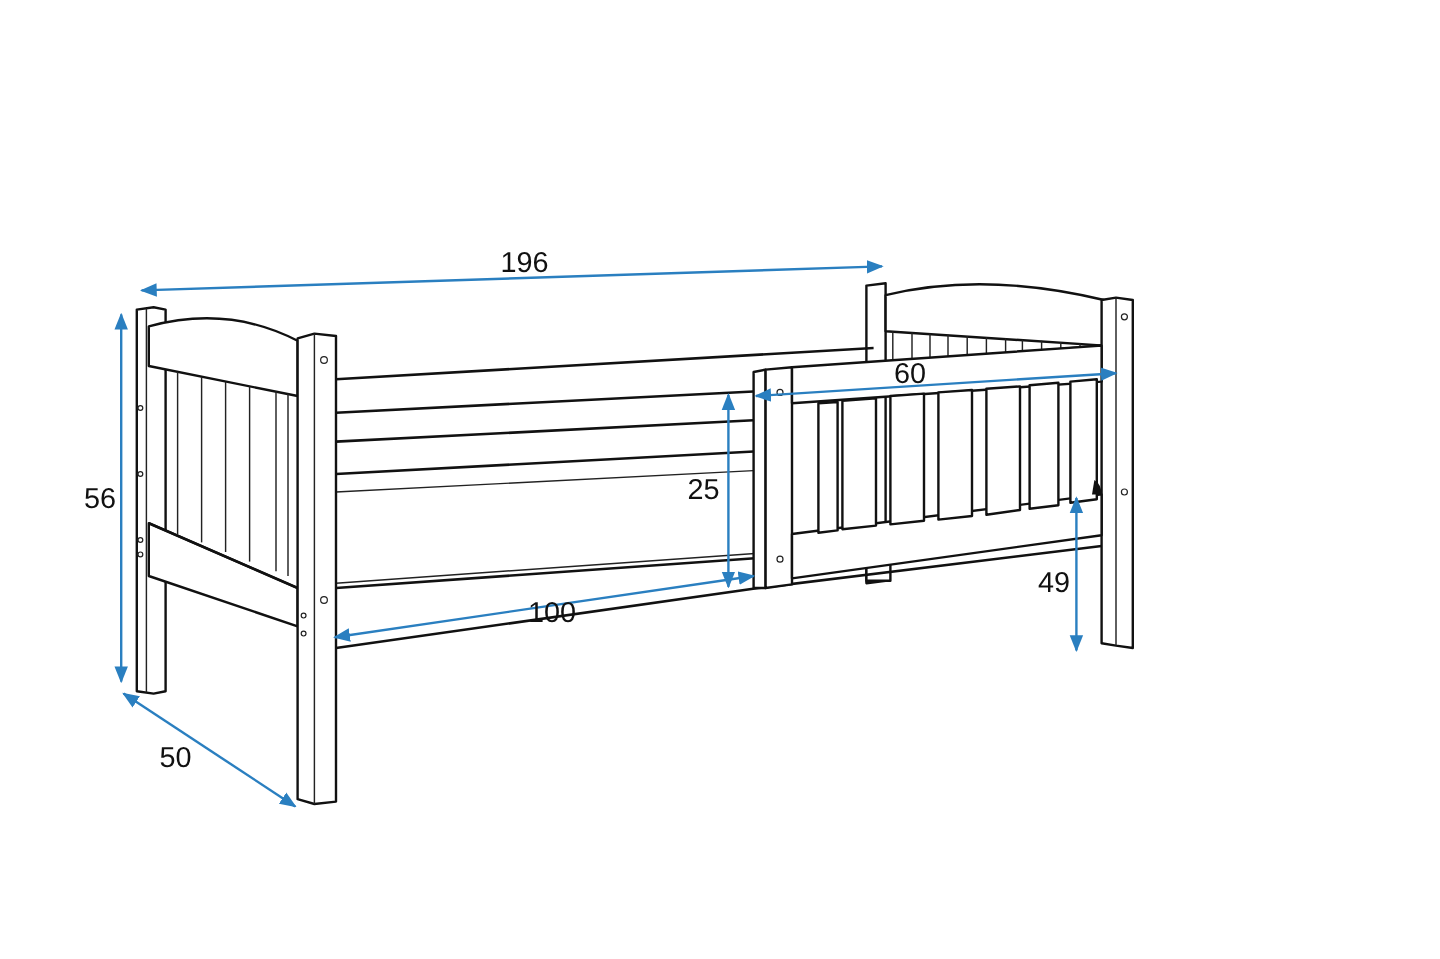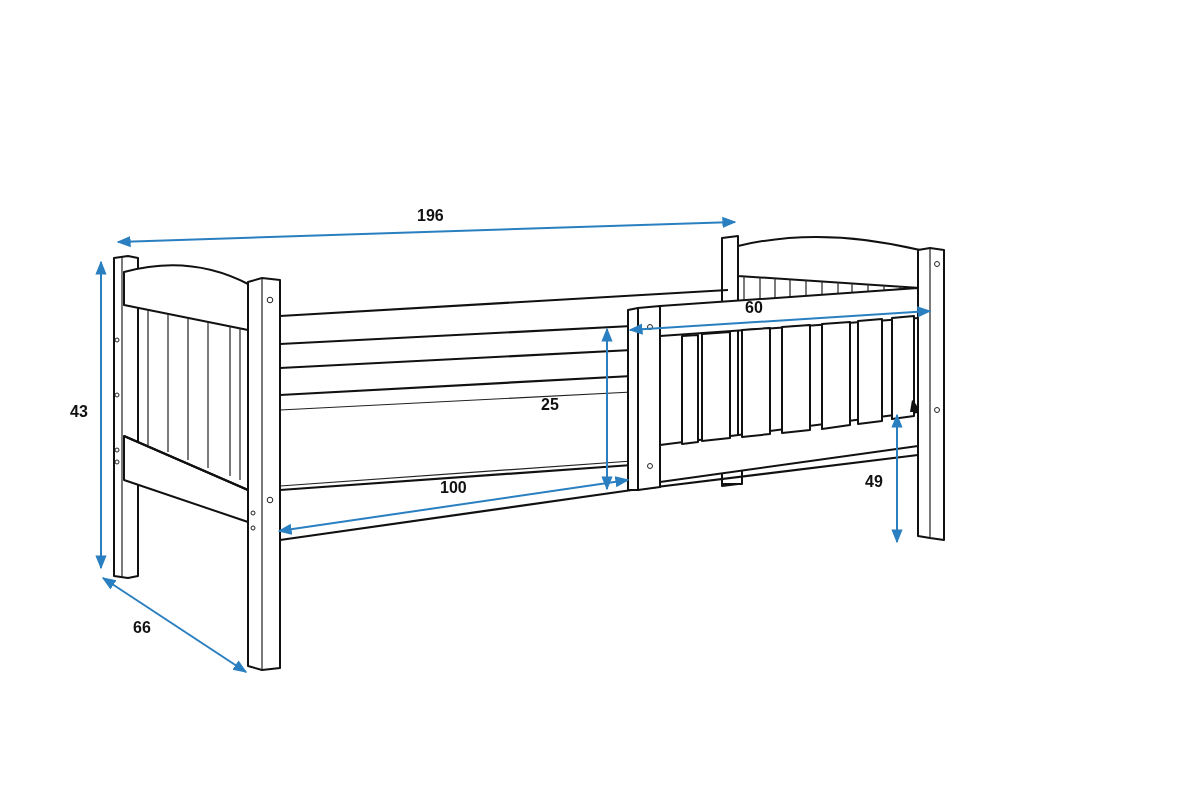--- a/index.html
+++ b/index.html
@@ -4,21 +4,21 @@
   <style>
     html, body { margin: 0; padding: 0; background: #ffffff; }
     body { width: 1200px; height: 799px; overflow: hidden; position: relative; font-family: "Liberation Sans", sans-serif; }
     #canvas { position: absolute; left: 0; top: 0; width: 1200px; height: 799px; }
     .ink { stroke: #111111; fill: #ffffff; stroke-width: 2; stroke-linejoin: round; }
     .ink-thin { stroke: #222222; fill: none; stroke-width: 1.2; }
     .ink-line { stroke: #111111; fill: none; stroke-width: 2.2; }
     .dim { stroke: #2a7fc0; stroke-width: 2; fill: none; }
     .dim-head { fill: #2a7fc0; stroke: none; }
     .bolt { fill: #ffffff; stroke: #222; stroke-width: 1; }
-    .label { position: absolute; font-weight: bold; font-size: 16px; color: #111111; font-family: "Liberation Sans", sans-serif; line-height: 1; }
+    .label { position: absolute; font-weight: normal; font-size: 24px; color: #111111; font-family: "Liberation Sans", sans-serif; line-height: 1; }
   </style>
 </head>
 <body>
 
 <svg id="canvas" viewBox="0 0 1200 799" xmlns="http://www.w3.org/2000/svg">
 
   <g>
 
     <path class="ink" d="M722,238 L738,236 L738,484 L722,486 Z"></path>
 
@@ -121,18 +121,18 @@
   <line class="dim" x1="118" y1="242" x2="735" y2="222" marker-start="url(#arrow)" marker-end="url(#arrow)"></line>
   <line class="dim" x1="101" y1="262" x2="101" y2="568" marker-start="url(#arrow)" marker-end="url(#arrow)"></line>
   <line class="dim" x1="103" y1="578" x2="246" y2="672" marker-start="url(#arrow)" marker-end="url(#arrow)"></line>
   <line class="dim" x1="279" y1="531" x2="628" y2="480" marker-start="url(#arrow)" marker-end="url(#arrow)"></line>
   <line class="dim" x1="607" y1="329" x2="607" y2="489" marker-start="url(#arrow)" marker-end="url(#arrow)"></line>
   <line class="dim" x1="630" y1="330" x2="930" y2="311" marker-start="url(#arrow)" marker-end="url(#arrow)"></line>
   <line class="dim" x1="897" y1="415" x2="897" y2="542" marker-start="url(#arrow)" marker-end="url(#arrow)"></line>
 </svg>
 
 <div class="label" style="left:417px; top:208px;">196</div>
-<div class="label" style="left:70px; top:404px;">43</div>
-<div class="label" style="left:133px; top:620px;">66</div>
-<div class="label" style="left:440px; top:480px;">100</div>
-<div class="label" style="left:541px; top:397px;">25</div>
+<div class="label" style="left:70px; top:404px;">56</div>
+<div class="label" style="left:133px; top:620px;">50</div>
+<div class="label" style="left:440px; top:499px;">100</div>
+<div class="label" style="left:573px; top:397px;">25</div>
 <div class="label" style="left:745px; top:300px;">60</div>
 <div class="label" style="left:865px; top:474px;">49</div>
 
 </body></html>

